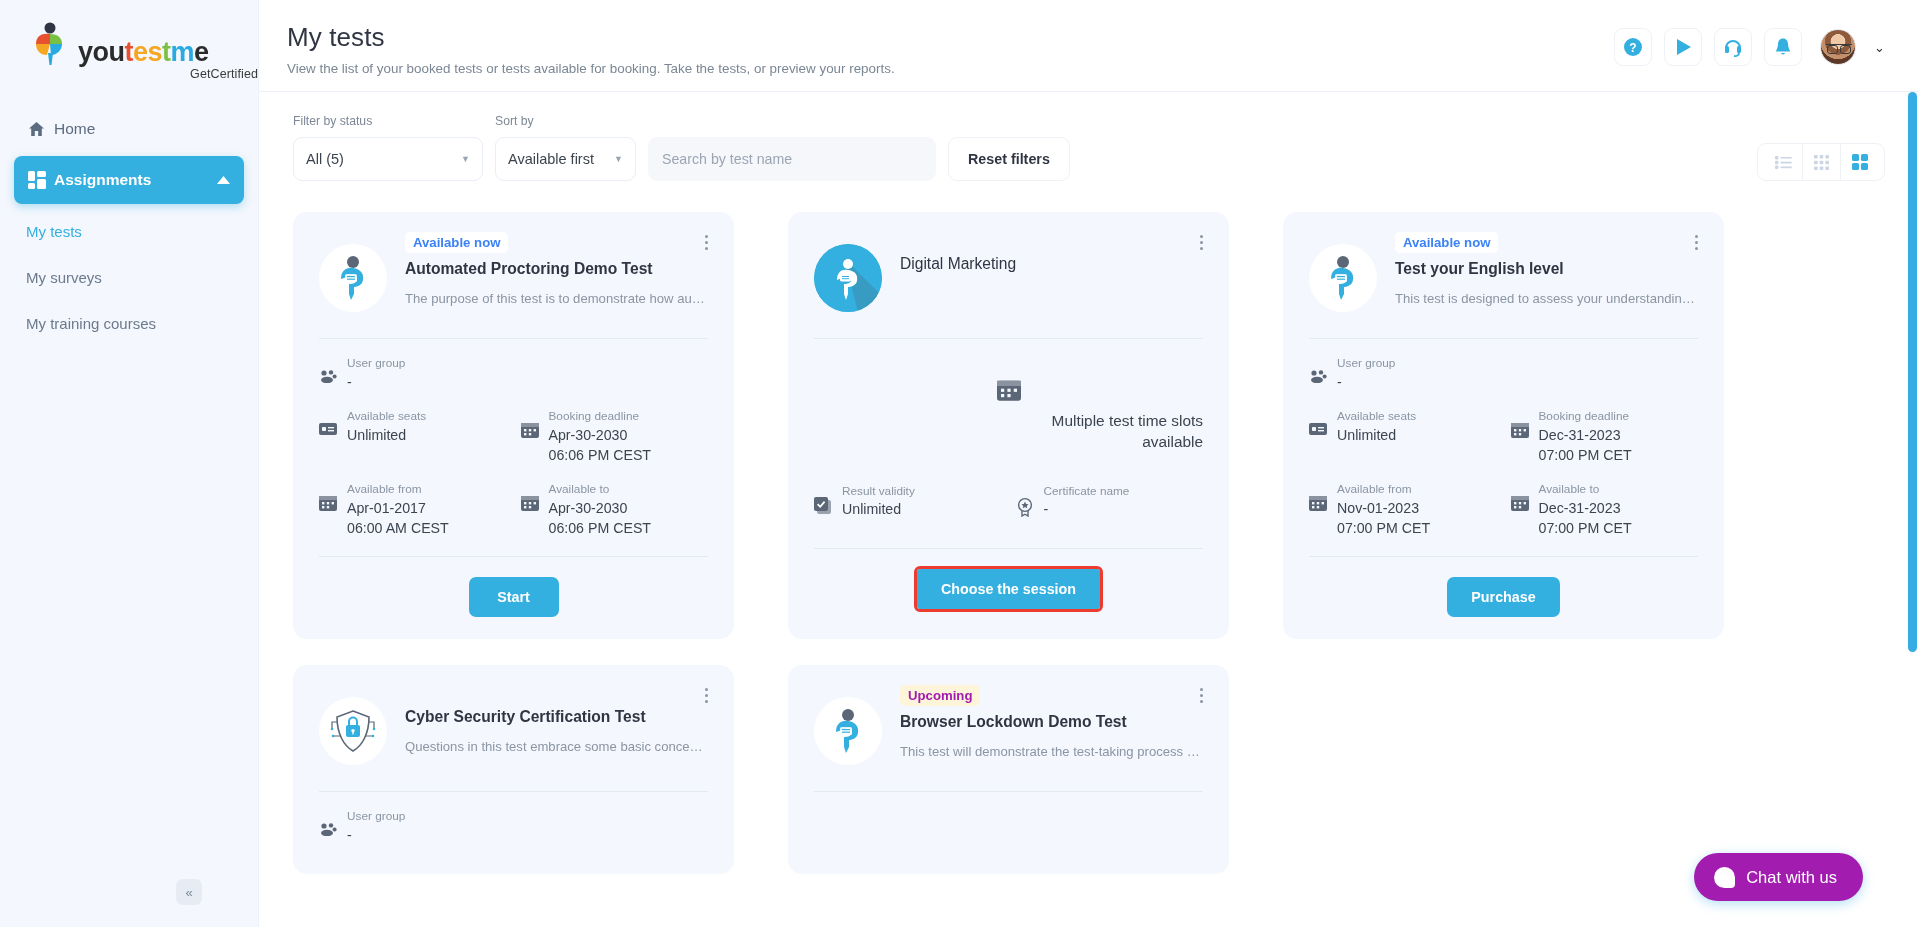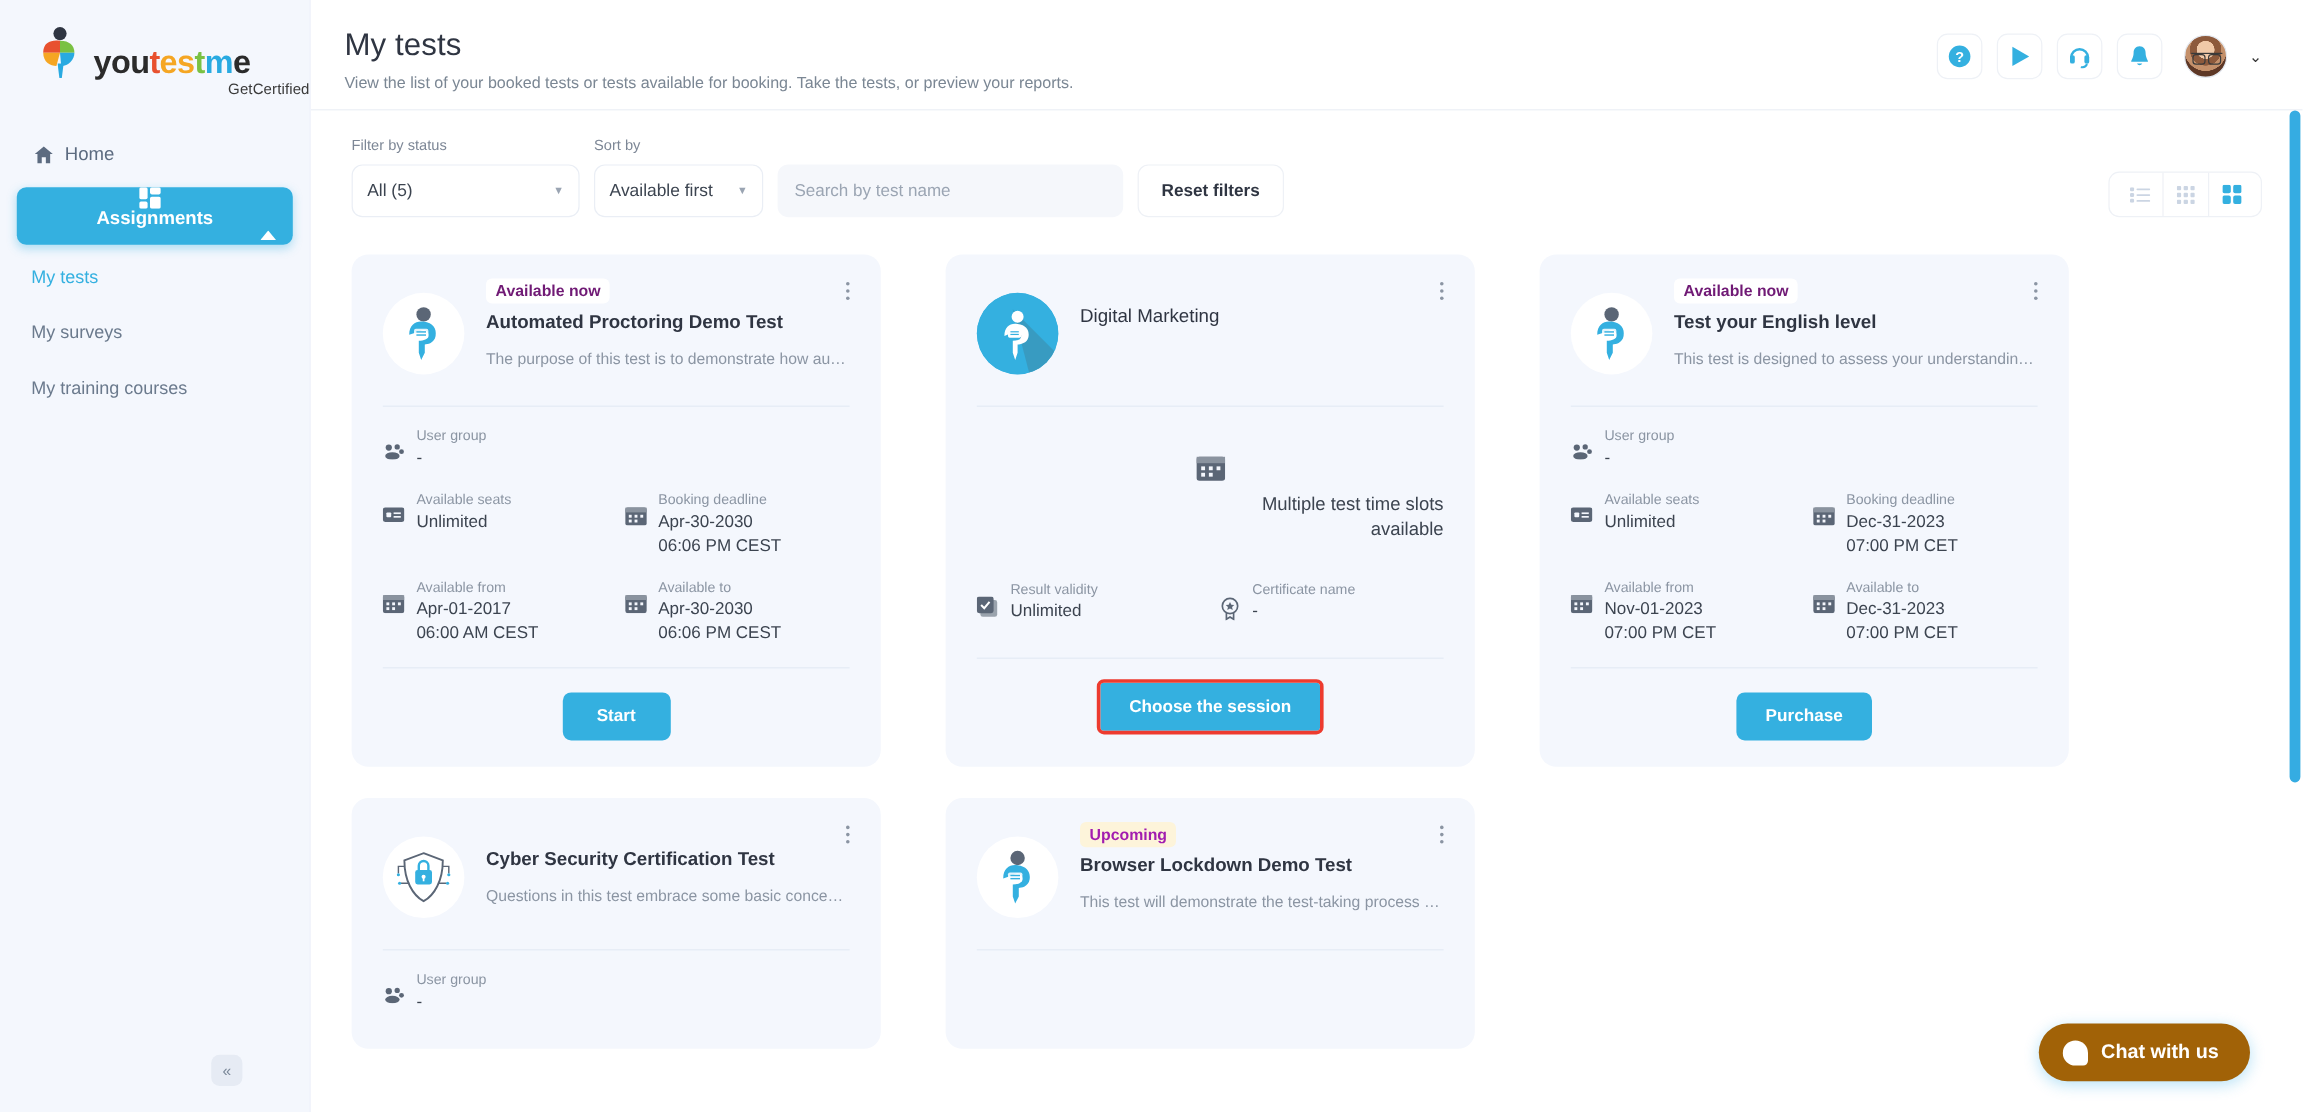--- a/index.html
+++ b/index.html
@@ -36,21 +36,20 @@
     padding: 0 14px;
     border-radius: 8px;
     color: #5c6b80; font-size: 15.5px;
     cursor: pointer; position: relative;
   }
   .nav-item .ico { width: 26px; display:flex; align-items:center; }
   .nav-item.active {
     background: #34b0e0; color: #ffffff; font-weight: 700;
     box-shadow: 0 3px 8px rgba(52,176,224,.35);
     height: 48px;
-    flex-direction: column;
   }
   .nav-item .caret { margin-left: auto; }
   .nav-sub {
     padding-left: 26px; font-size: 15px; color: #6b7a8d;
     height: 46px; display: flex; align-items: center; cursor: pointer;
   }
   .nav-sub.sel { color: #34b0e0; }
 
   .collapse-btn {
     position: absolute; left: 176px; bottom: 22px;
@@ -136,21 +135,21 @@
     width: 68px; height: 68px; min-width: 68px; border-radius: 50%;
     background: #ffffff; display: flex; align-items: center; justify-content: center;
     margin-right: 18px; margin-top: 14px; overflow: hidden;
   }
   .card-ava.filled { background: #34b0e0; }
   .card-info { flex: 1; padding-top: 2px; min-width:0; }
   .badge {
     display: inline-block; font-size: 13.2px; font-weight: 700; border-radius: 5px;
     padding: 3px 8px; margin-bottom: 6px;
   }
-  .badge.now { color: #701a75; background: #ffffff; }
+  .badge.now { color: #3b82f6; background: #ffffff; }
   .badge.up { color: #a21caf; background: #fdf4da; }
   .card-title { font-size: 15.6px; font-weight: 700; color: #2f3542; line-height: 1.3; }
   .card-title.plain { margin-top: 22px; font-weight:400; font-size: 15.6px;}
   .card-desc {
     font-size: 13.1px; color: #8b95a3; margin-top: 12px;
     white-space: nowrap; overflow: hidden; text-overflow: ellipsis;
   }
   .kebab {
     position: absolute; right: 20px; top: 20px; width: 16px; height: 20px;
     display: flex; flex-direction: column; align-items: center; justify-content: center;
@@ -174,24 +173,24 @@
   .card-foot { display: flex; justify-content: center; padding-top: 20px; }
   .btn-primary {
     background: #34b0e0; color: #fff; border: none; border-radius: 7px;
     font-size: 14.3px; font-weight: 700; height: 40px; min-width: 90px; padding: 0 24px;
     cursor: pointer; font-family: "Liberation Sans", sans-serif;
   }
   .btn-primary.highlight { outline: 3px solid #ed3b2f; border-radius: 3px; }
 
   
   .chat {
-    position: absolute; right: 44px; bottom: 26px;
-    background: #a16207; color: #fff; height: 48px; border-radius: 24px;
+    position: absolute; right: 56px; bottom: 26px;
+    background: #a21caf; color: #fff; height: 48px; border-radius: 24px;
     display: flex; align-items: center; gap: 11px; padding: 0 26px 0 20px;
-    font-size: 16.5px; font-weight: 700; cursor: pointer;
+    font-size: 16.5px; font-weight: 400; cursor: pointer;
     box-shadow: 0 3px 12px rgba(14,157,224,.3);
   }
   .chat .bubble { width: 21px; height: 21px; background: #fff; border-radius: 50% 50% 4px 50%; }
 
   
   .vscroll {
     position: absolute; right: 2px; top: 92px; width: 9px; height: 835px;
     background: transparent;
   }
   .vscroll .thumb { width: 9px; height: 560px; border-radius: 5px; background: #35ace2; }

